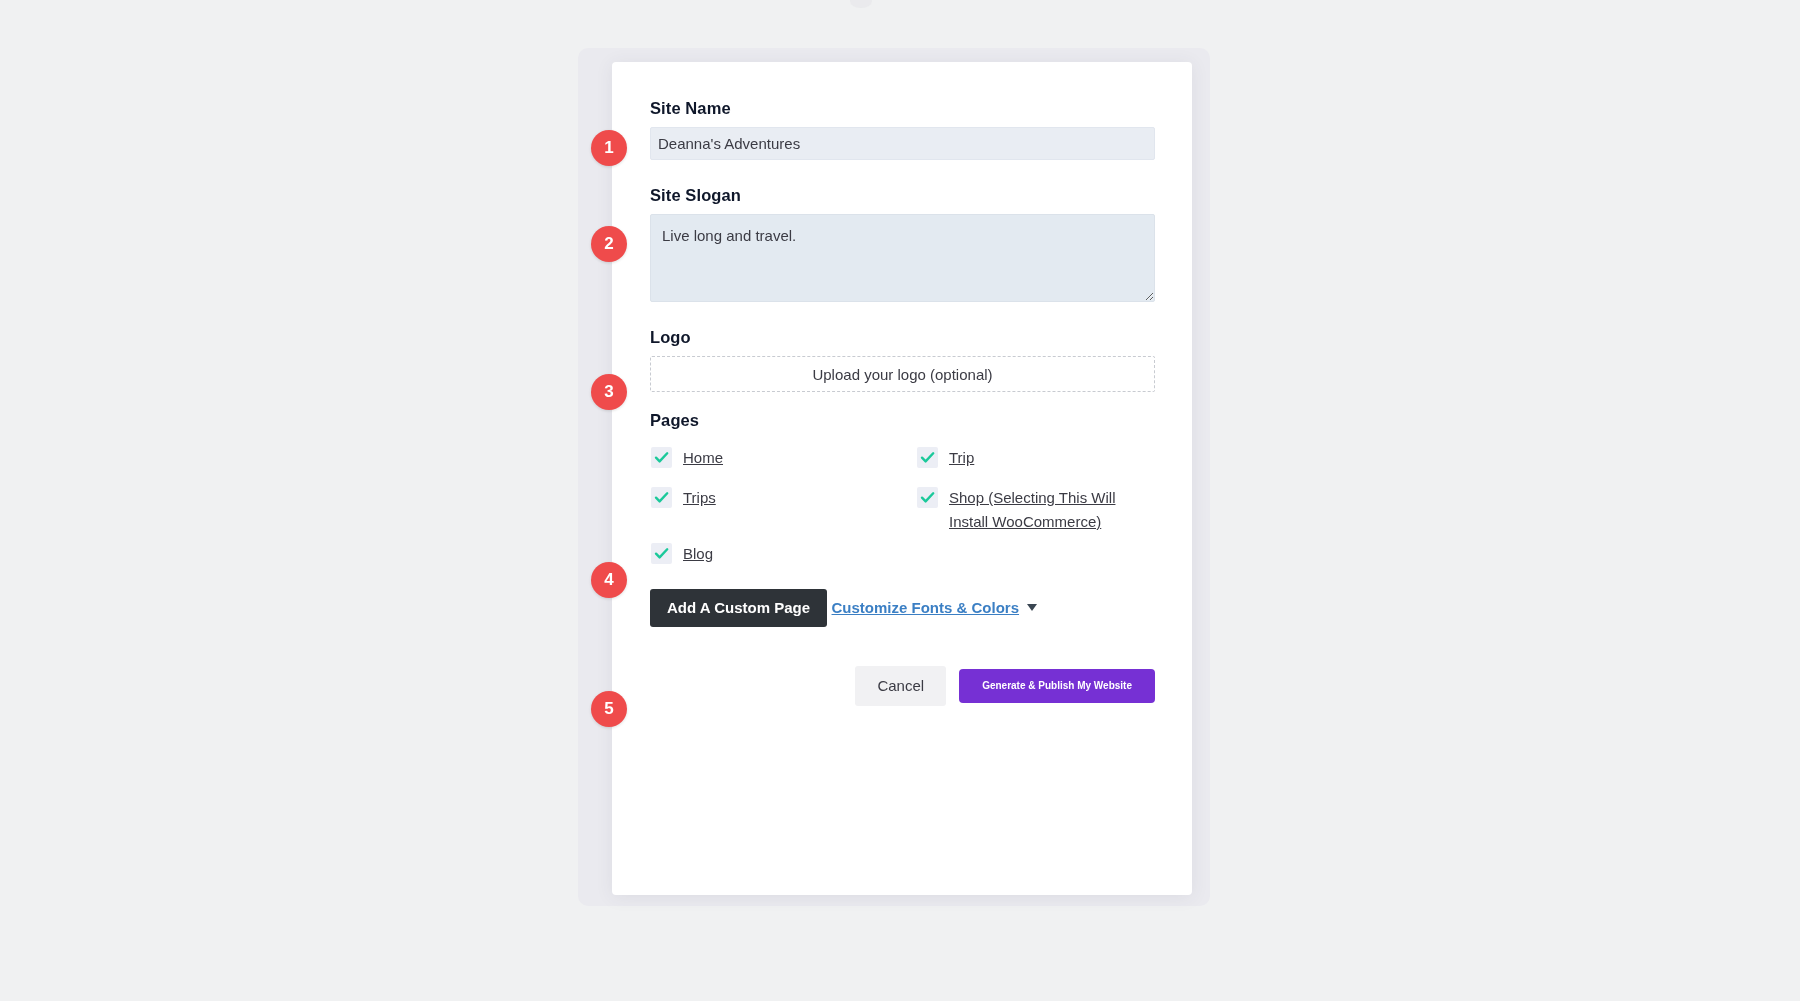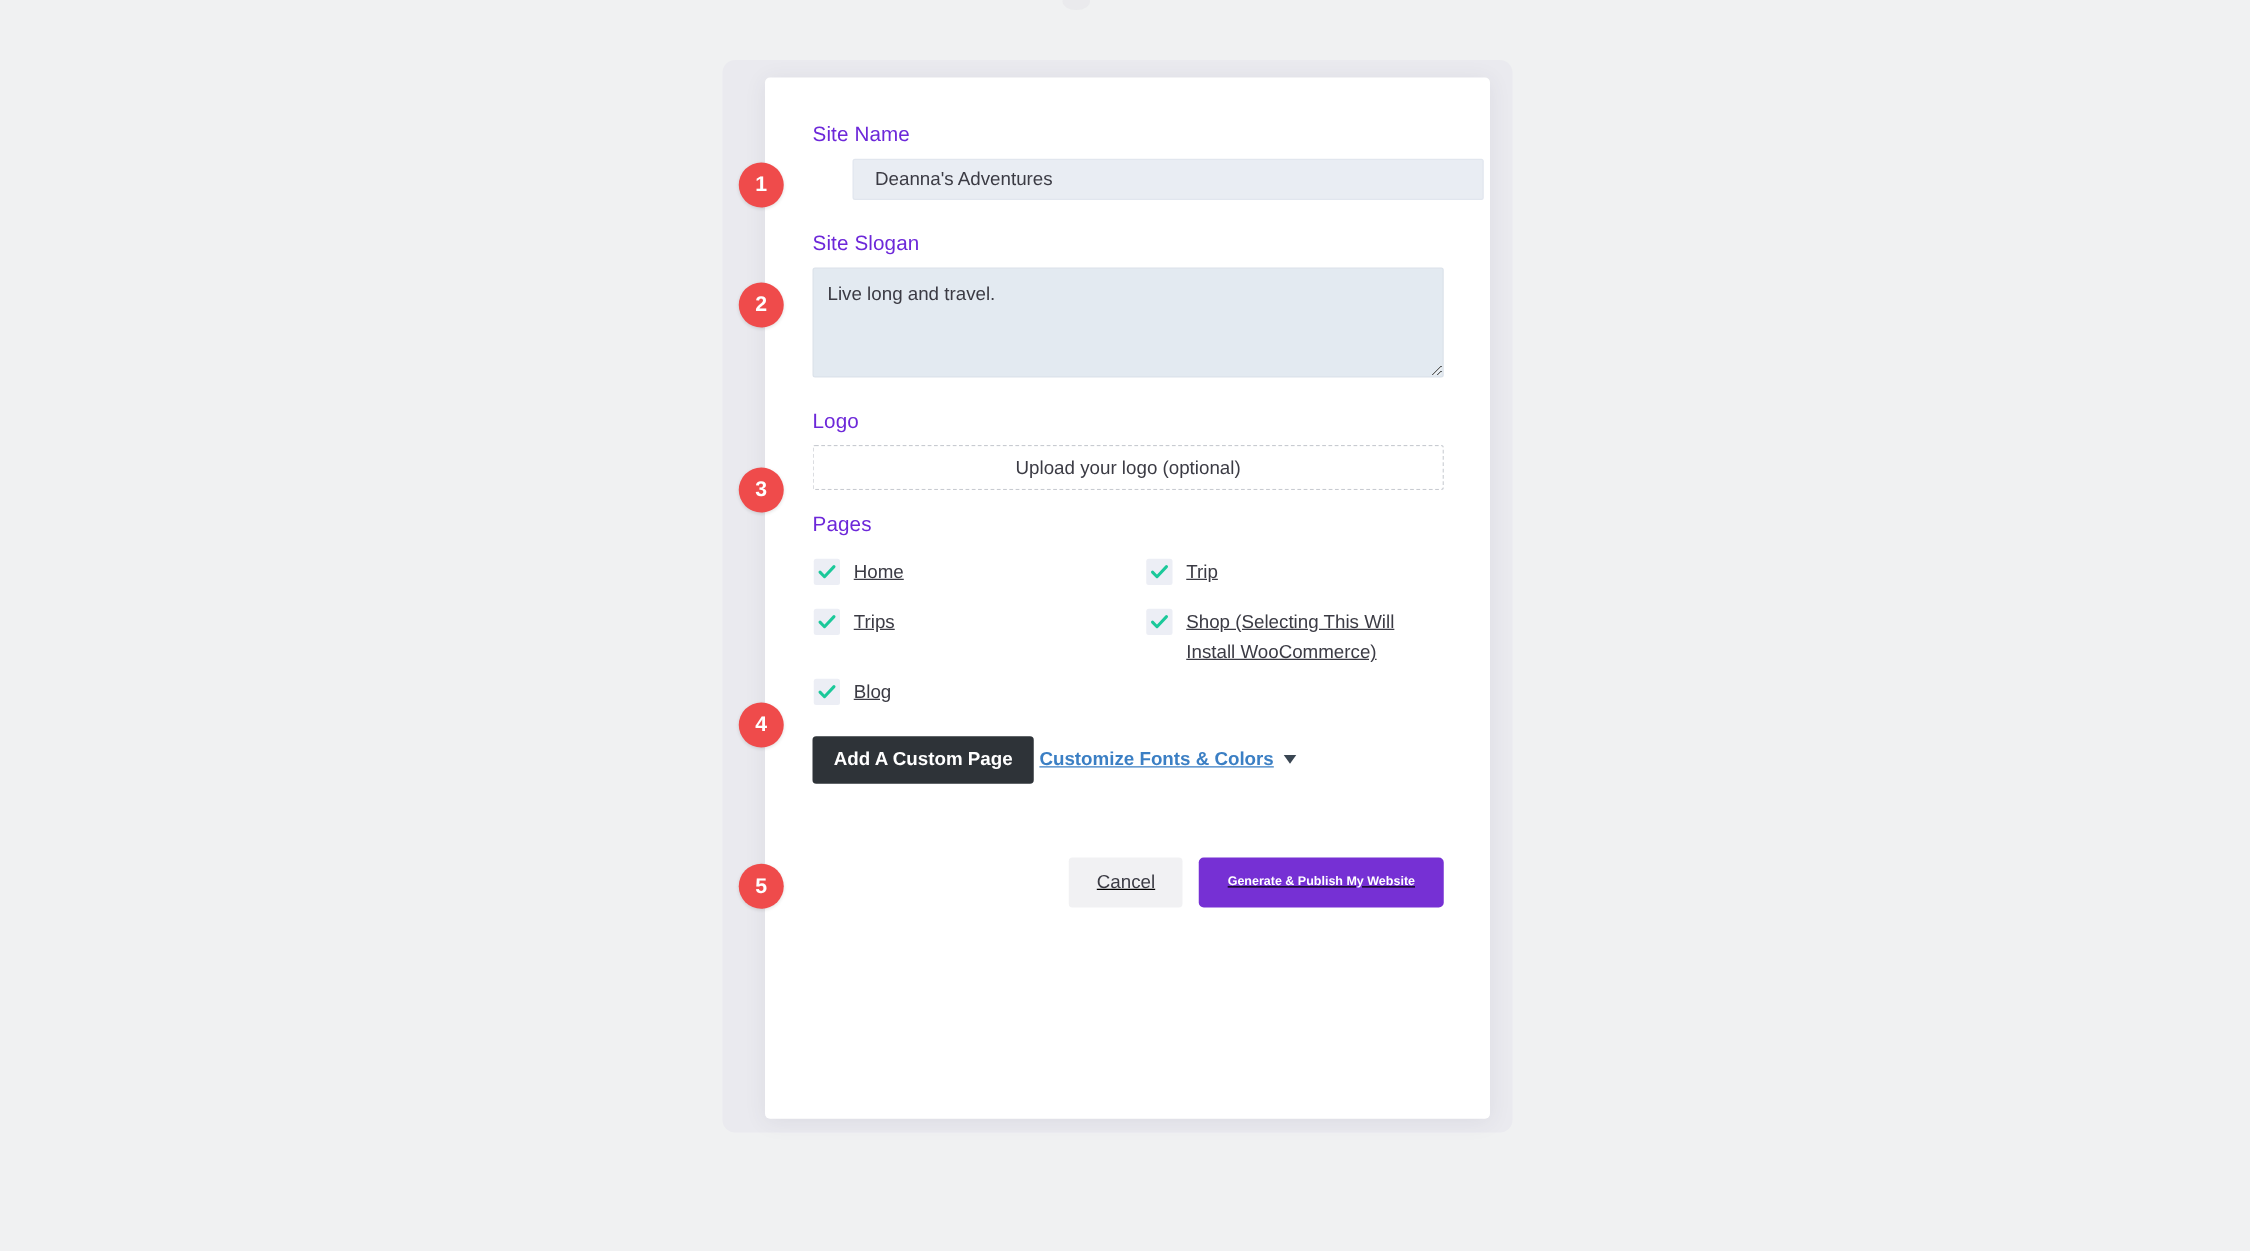--- a/index.html
+++ b/index.html
@@ -54,40 +54,39 @@
   #card-inner {
     position: absolute;
     left: 38px;
     top: 37px;
     width: 505px;
   }
 
   
   .field-label {
     font-size: 16.5px;
-    font-weight: normal;
-    color: #6d28d9;
+    font-weight: bold;
+    color: #0f172a;
     letter-spacing: .1px;
     margin-bottom: 9px;
   }
 
   
   .text-input {
     width: 100%;
     box-sizing: border-box;
     height: 33px;
     background: #e9edf3;
     border: 1px solid #e1e6ee;
     border-radius: 2px;
     font-family: "Liberation Sans", sans-serif;
     font-size: 15px;
     color: #3b3b44;
-    padding: 0 17px;
+    padding: 0 7px;
     outline: none;
-    margin-left: 32px;
   }
   .text-input::placeholder { color: #9aa0ab; }
 
   
   .text-area {
     width: 100%;
     box-sizing: border-box;
     height: 88px;
     background: #e3eaf1;
     border: 1px solid #dbe2ea;
@@ -183,25 +182,25 @@
   }
   #customize-caret {
     width: 0; height: 0;
     border-left: 5px solid transparent;
     border-right: 5px solid transparent;
     border-top: 7px solid #3a4652;
   }
 
   
   #footer-actions {
-    margin-top: 59px;
+    margin-top: 39px;
     display: flex;
     justify-content: flex-end;
+    align-items: center;
     gap: 13px;
-    text-decoration: underline;
   }
   #cancel-button {
     background: #f1f1f3;
     border: none;
     border-radius: 3px;
     font-family: "Liberation Sans", sans-serif;
     font-size: 15px;
     color: #3b3b44;
     padding: 11px 22px 12px;
     cursor: pointer;

